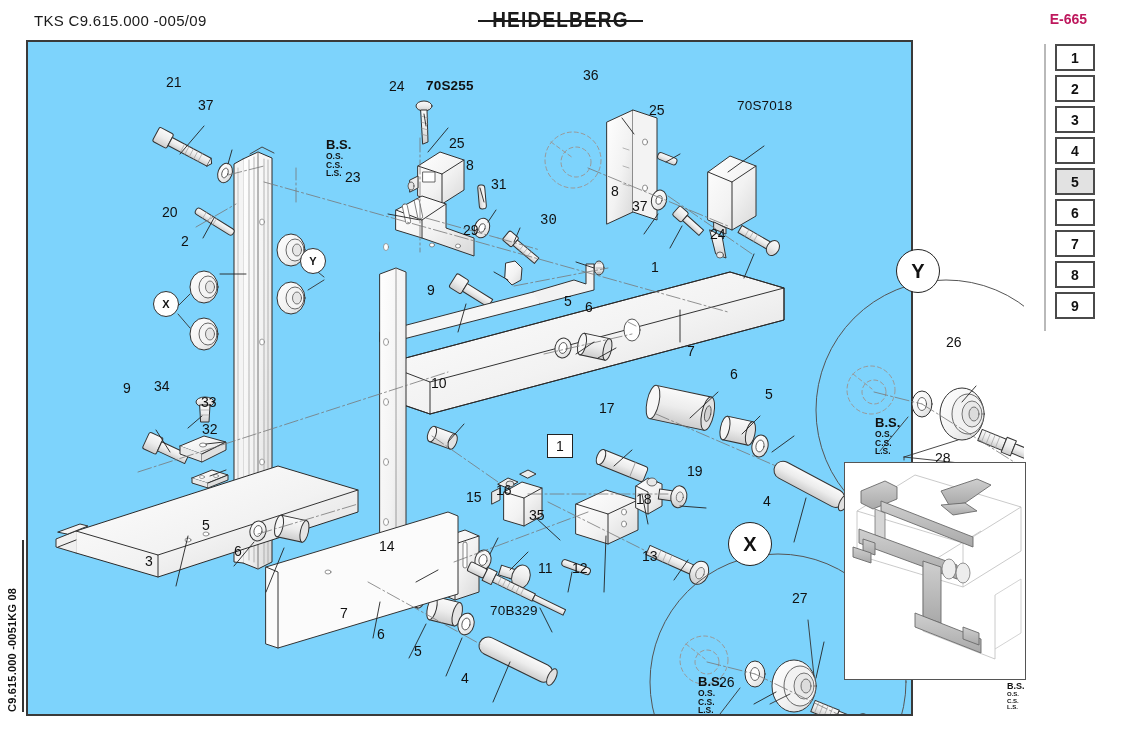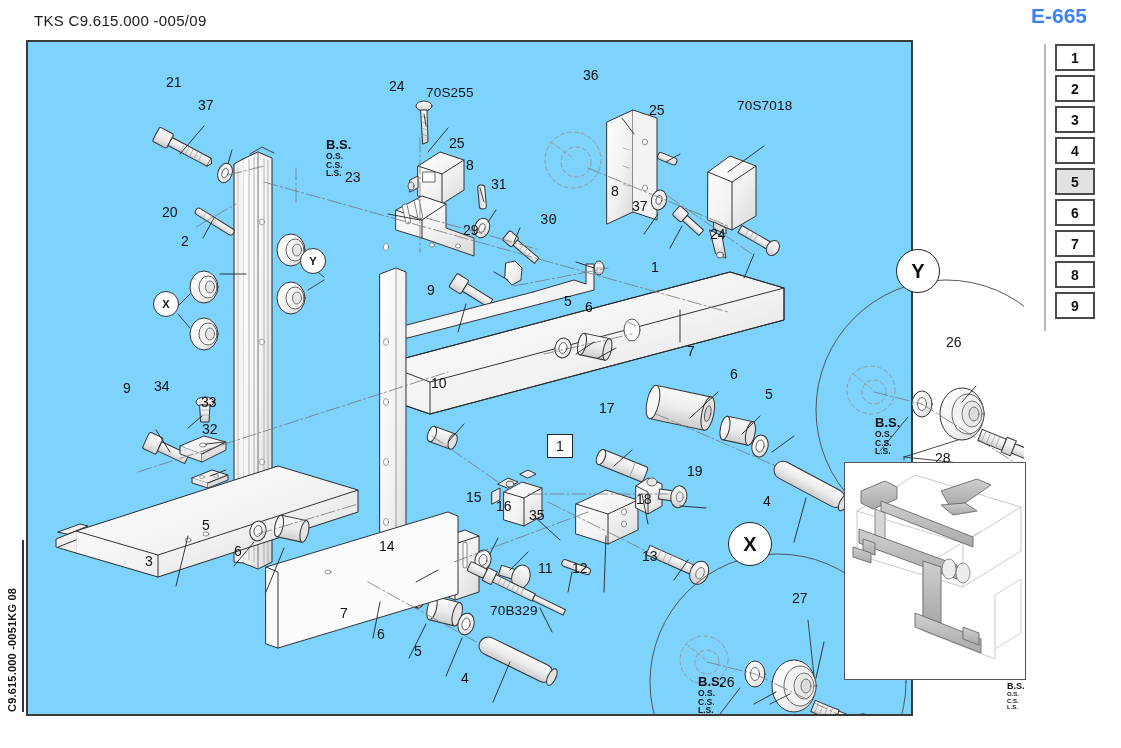--- a/index.html
+++ b/index.html
@@ -13,21 +13,21 @@
   #header{position:absolute;left:0;top:0;width:1121px;height:40px;}
   #doc-code{position:absolute;left:34px;top:12px;font-size:15px;letter-spacing:.3px;color:#1a1a1a;}
   #brand{position:absolute;left:0;top:9px;width:1121px;text-align:center;}
   .brand-wrap{display:inline-block;position:relative;padding:0 14px;}
   .brand-text{
     font-family:"Liberation Sans","DejaVu Sans",sans-serif;
     font-weight:bold;font-size:19px;letter-spacing:1.2px;color:#1b1b1b;
     transform:scaleY(1.12);display:inline-block;
   }
   .brand-bar{position:absolute;left:0;top:50%;height:2.4px;background:#1b1b1b;width:100%;}
-  #page-code{position:absolute;right:34px;top:4px;font-size:21px;font-weight:bold;color:#3b82f6;}
+  #page-code{position:absolute;right:34px;top:11px;font-size:14px;font-weight:bold;color:#be185d;}
 
   
   #frame{
     position:absolute;left:26px;top:40px;width:887px;height:676px;
     border:2px solid #3a3a3a;background:#7dd3fc;box-sizing:border-box;
   }
   #canvas{position:absolute;left:0;top:0;width:996px;height:672px;}
 
   
   #left-strip{position:absolute;left:6px;top:540px;width:18px;height:172px;}
@@ -76,20 +76,26 @@
   #inset{
     position:absolute;left:816px;top:420px;width:182px;height:218px;
     border:1.2px solid #555;background:#fff;box-sizing:border-box;overflow:hidden;
   }
 </style>
 </head>
 <body>
 
 <div id="header">
   <div id="doc-code">TKS  C9.615.000 -005/09</div>
+  <div id="brand">
+    <span class="brand-wrap">
+      <span class="brand-bar"></span>
+      <span class="brand-text">HEIDELBERG</span>
+    </span>
+  </div>
   <div id="page-code">E-665</div>
 </div>
 
 <div id="left-strip">
   <div class="vline"></div>
   <div class="vtext">C9.615.000 -0051KG 08</div>
 </div>
 
 <div id="tabrail"></div>
 <div id="tabs">
@@ -662,34 +668,34 @@
       <div class="lbl num" style="left: 174px; top: 379px;">32</div>
       <div class="lbl num" style="left: 117px; top: 511px;">3</div>
       <div class="lbl num" style="left: 174px; top: 475px;">5</div>
       <div class="lbl num" style="left: 206px; top: 501px;">6</div>
       <div class="lbl num" style="left: 403px; top: 333px;">10</div>
       <div class="lbl num" style="left: 571px; top: 358px;">17</div>
       <div class="lbl num" style="left: 659px; top: 421px;">19</div>
       <div class="lbl num" style="left: 588px; top: 449px; margin-left: 20px;">18</div>
       <div class="lbl num" style="left: 501px; top: 465px;">35</div>
       <div class="lbl num" style="left: 438px; top: 447px;">15</div>
-      <div class="lbl num" style="left: 468px; top: 456px; text-align: center;">16</div>
+      <div class="lbl num" style="left: 468px; top: 440px; text-align: center;">16</div>
       <div class="lbl num" style="left: 510px; top: 518px;">11</div>
       <div class="lbl num" style="left: 544px; top: 518px;">12</div>
       <div class="lbl num" style="left: 614px; top: 506px;">13</div>
       <div class="lbl num" style="left: 351px; top: 496px;">14</div>
       <div class="lbl num" style="left: 312px; top: 563px;">7</div>
       <div class="lbl num" style="left: 349px; top: 584px;">6</div>
       <div class="lbl num" style="left: 386px; top: 601px;">5</div>
       <div class="lbl num" style="left: 433px; top: 628px;">4</div>
       <div class="lbl num" style="left: 918px; top: 292px;">26</div>
       <div class="lbl num" style="left: 871px; top: 408px; margin-left: 36px;">28</div>
       <div class="lbl num" style="left: 764px; top: 548px;">27</div>
       <div class="lbl num" style="left: 691px; top: 632px;">26</div>
-      <div class="lbl code" style="left: 398px; top: 43px;">70S255</div>
+      <div class="lbl code" style="left: 398px; top: 36px; font-weight: bold;">70S255</div>
       <div class="lbl code" style="left: 709px; top: 56px;">70S7018</div>
       <div class="lbl code" style="left: 462px; top: 561px;">70B329</div>
       <div class="boxnum" style="left: 519px; top: 392px;">1</div>
       <div class="circ" style="left: 868px; top: 207px; width: 42px; height: 42px;">Y</div>
       <div class="circ" style="left: 700px; top: 480px; width: 42px; height: 42px;">X</div>
       <div class="minicirc" style="left: 125px; top: 249px; width: 24px; height: 24px;">X</div>
       <div class="minicirc" style="left: 272px; top: 206px; width: 24px; height: 24px;">Y</div>
     </div>
 
   <div class="bs-block" style="left:298px;top:96px;">

